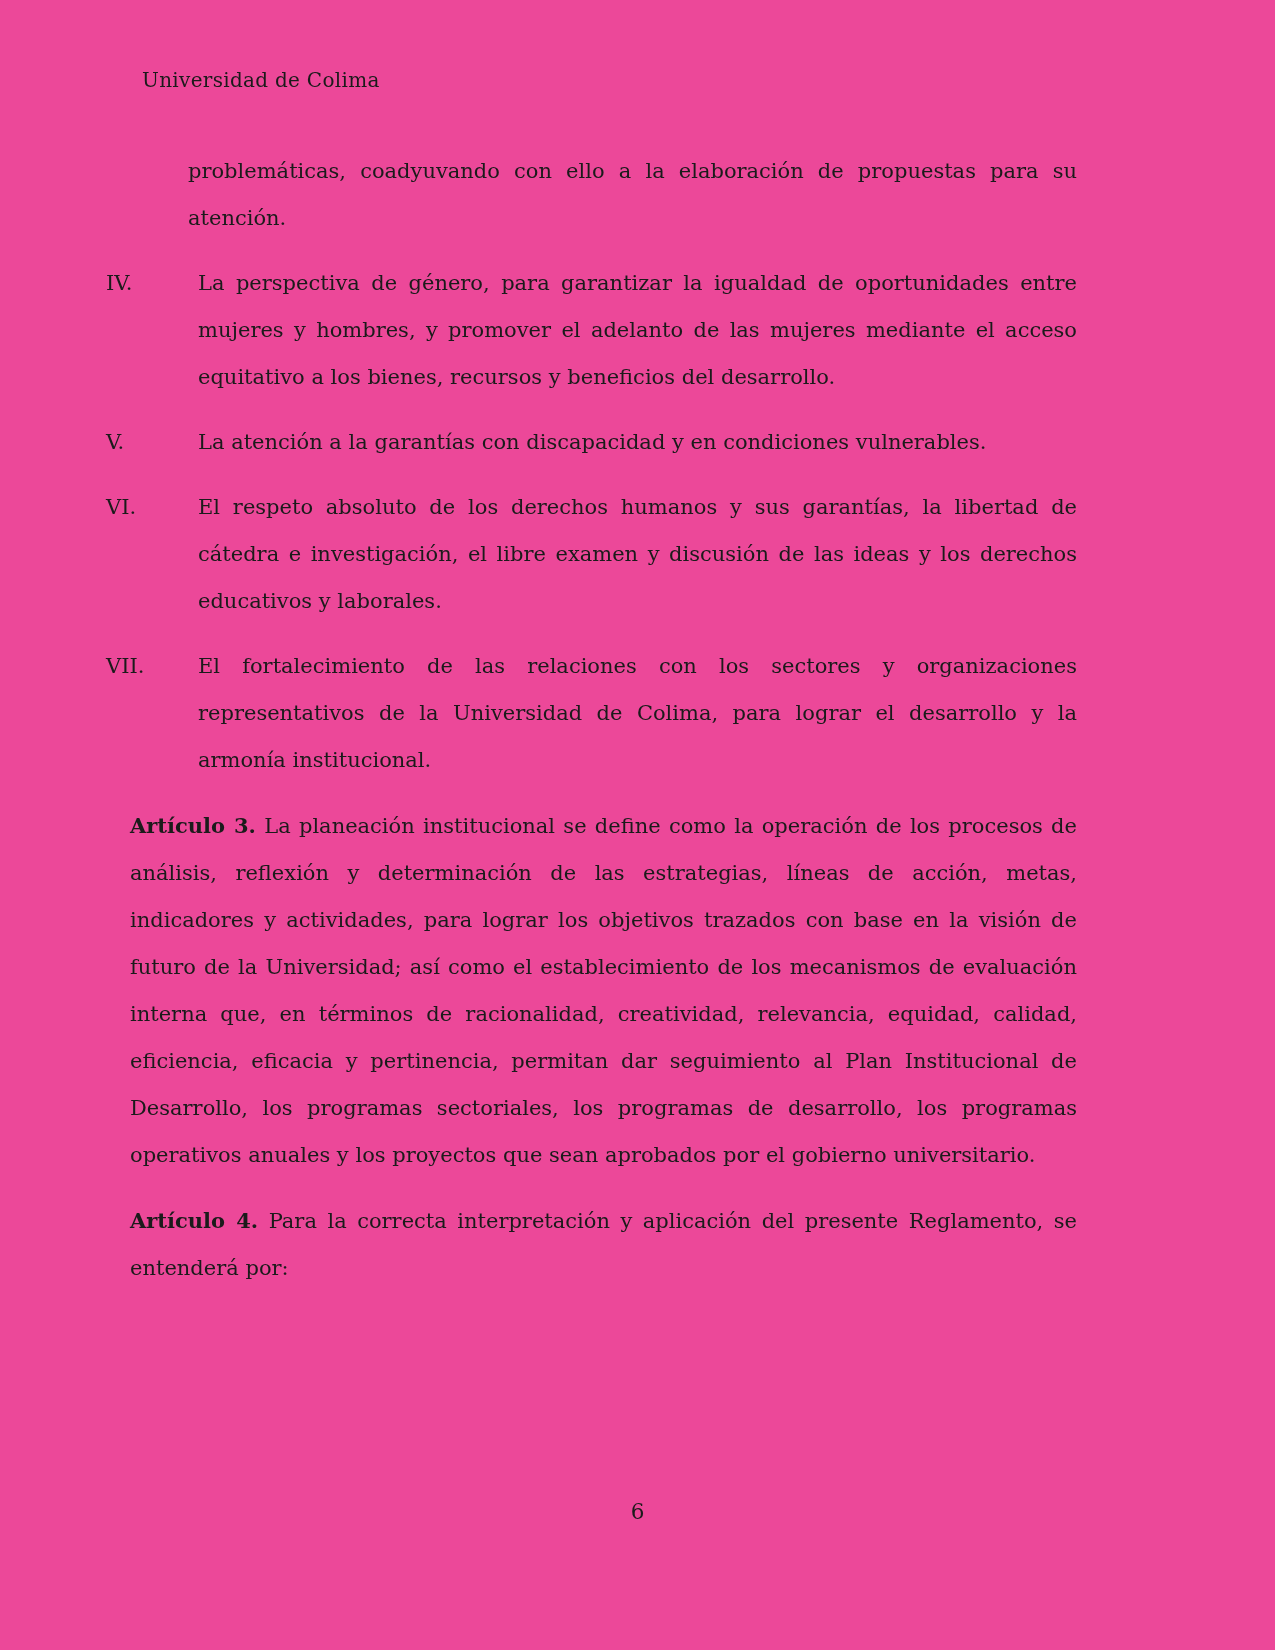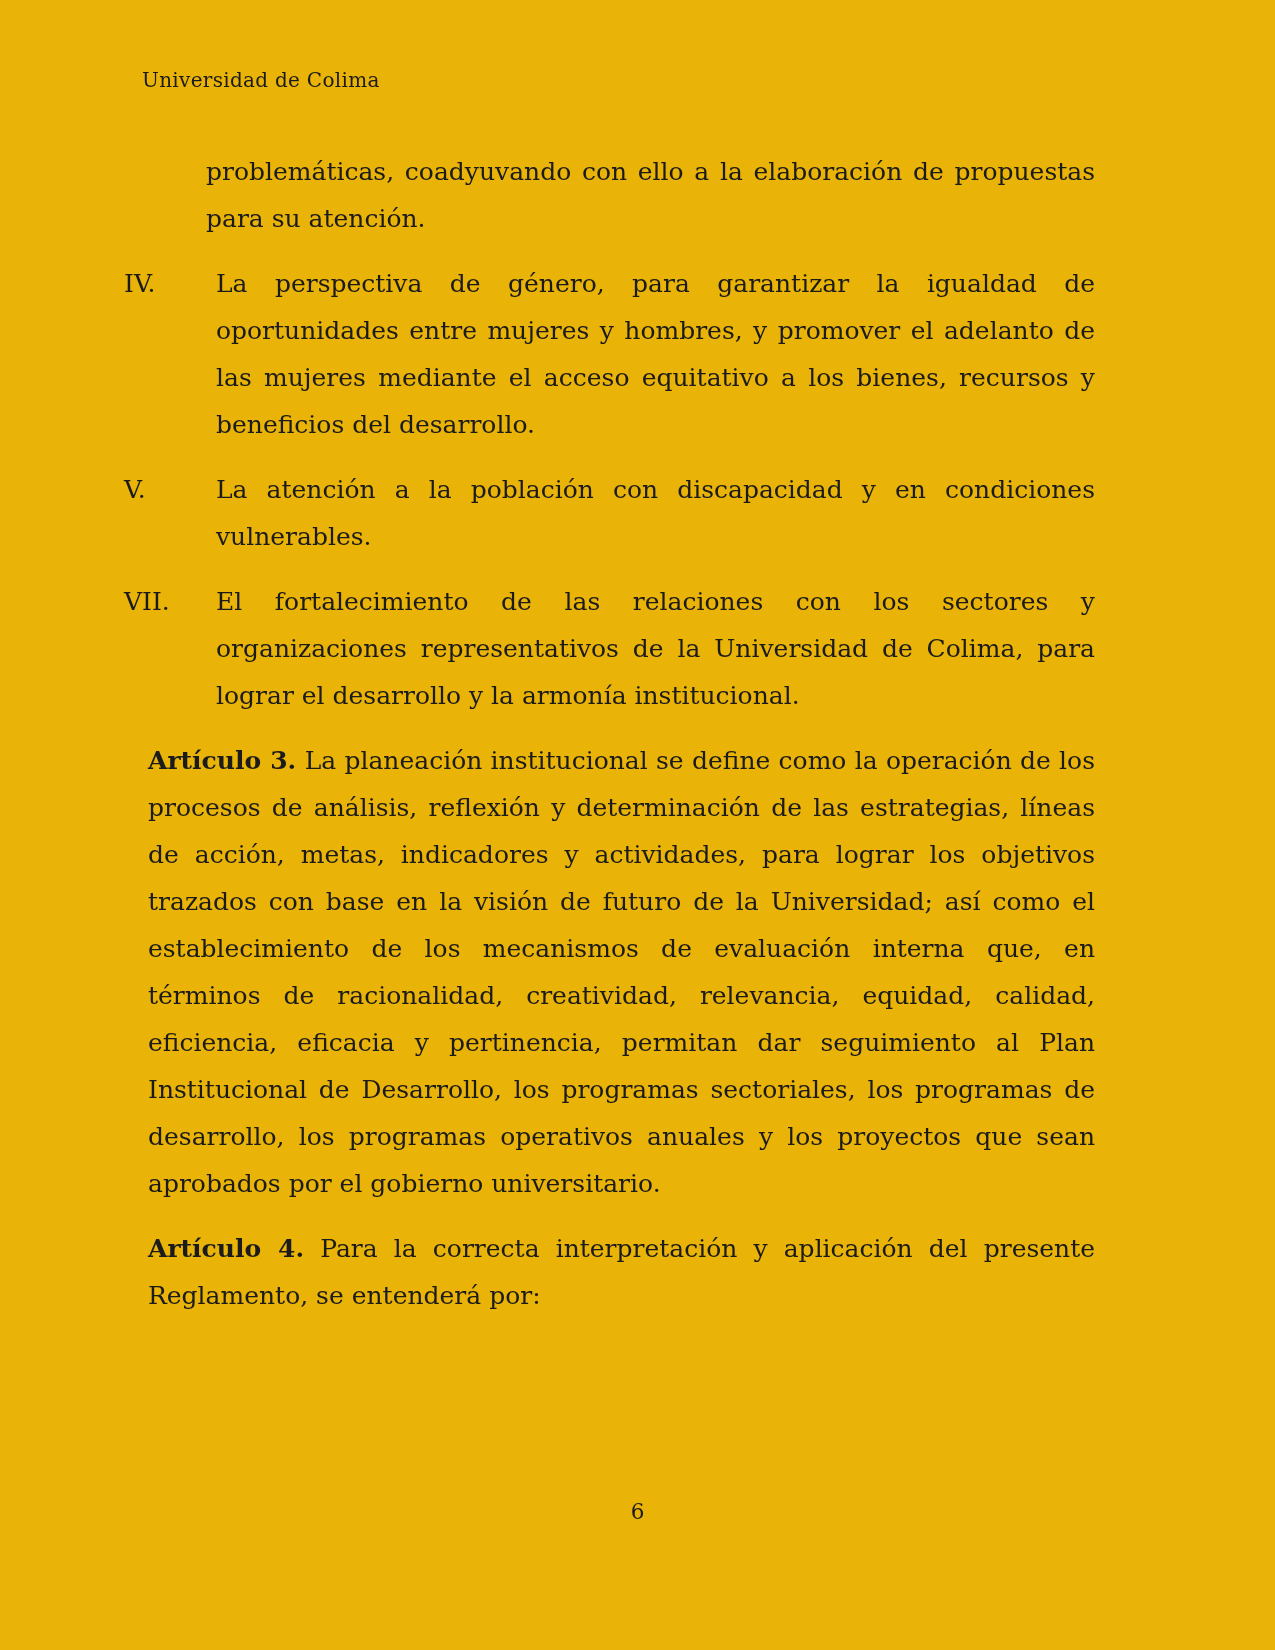--- a/index.html
+++ b/index.html
@@ -10,37 +10,37 @@
   body {
     width: 1275px;
     height: 1650px;
     font-family: "DejaVu Serif", "Liberation Serif", serif;
     color: #1b1b1b;
   }
   .page {
     position: relative;
     width: 1275px;
     height: 1650px;
-    background: #eab308;
+    background: #ec4899;
     overflow: hidden;
   }
   .running-header {
     position: absolute;
     top: 66px;
     left: 142px;
     font-size: 20px;
     line-height: 28px;
     letter-spacing: 0.3px;
   }
   .content {
     position: absolute;
     top: 148px;
-    left: 148px;
+    left: 130px;
     width: 947px;
-    font-size: 25px;
+    font-size: 21px;
     line-height: 47px;
   }
   .para {
     margin: 0 0 18px 0;
     text-align: justify;
   }
   .intro-para {
     margin-left: 58px;
   }
   .list-item {
@@ -80,23 +80,27 @@
 
     <p class="para intro-para">problemáticas, coadyuvando con ello a la elaboración de propuestas para su atención.</p>
 
     <div class="list-item">
       <div class="numeral">IV.</div>
       <div class="item-text">La perspectiva de género, para garantizar la igualdad de oportunidades entre mujeres y hombres, y promover el adelanto de las mujeres mediante el acceso equitativo a los bienes, recursos y beneficios del desarrollo.</div>
     </div>
 
     <div class="list-item">
       <div class="numeral">V.</div>
-      <div class="item-text">La atención a la población con discapacidad y en condiciones vulnerables.</div>
+      <div class="item-text">La atención a la garantías con discapacidad y en condiciones vulnerables.</div>
     </div>
 
+    <div class="list-item">
+      <div class="numeral">VI.</div>
+      <div class="item-text">El respeto absoluto de los derechos humanos y sus garantías, la libertad de cátedra e investigación, el libre examen y discusión de las ideas y los derechos educativos y laborales.</div>
+    </div>
 
     <div class="list-item">
       <div class="numeral">VII.</div>
       <div class="item-text">El fortalecimiento de las relaciones con los sectores y organizaciones representativos de la Universidad de Colima, para lograr el desarrollo y la armonía institucional.</div>
     </div>
 
 
     <p class="para"><span class="article-label">Artículo 3.</span><span> La planeación institucional se define como la operación de los procesos de análisis, reflexión y determinación de las estrategias, líneas de acción, metas, indicadores y actividades, para lograr los objetivos trazados con base en la visión de futuro de la Universidad; así como el establecimiento de los mecanismos de evaluación interna que, en términos de racionalidad, creatividad, relevancia, equidad, calidad, eficiencia, eficacia y pertinencia, permitan dar seguimiento al Plan Institucional de Desarrollo, los programas sectoriales, los programas de desarrollo, los programas operativos anuales y los proyectos que sean aprobados por el gobierno universitario.</span></p>
 
     <p class="para"><span class="article-label">Artículo 4.</span><span> Para la correcta interpretación y aplicación del presente Reglamento, se entenderá por:</span></p>

